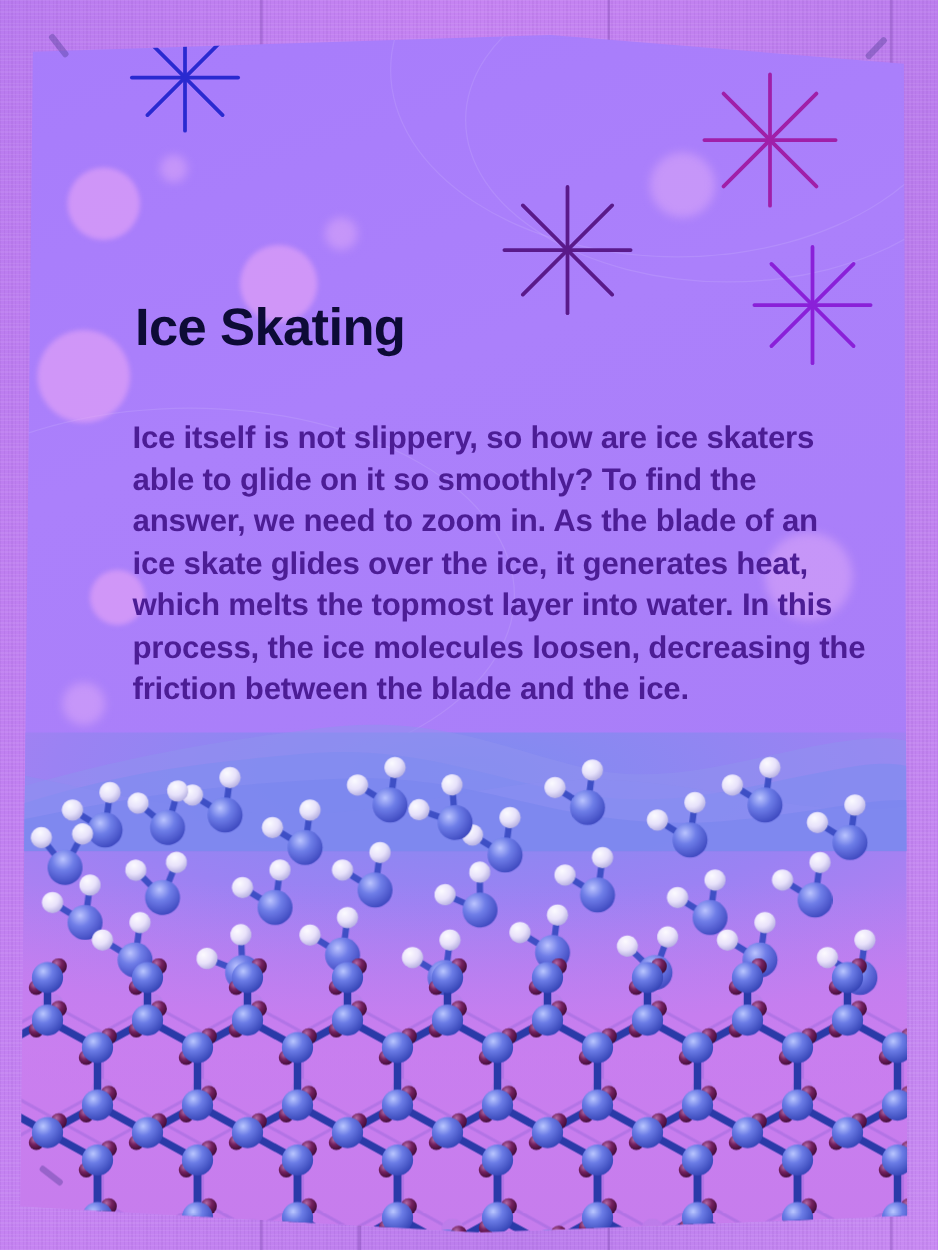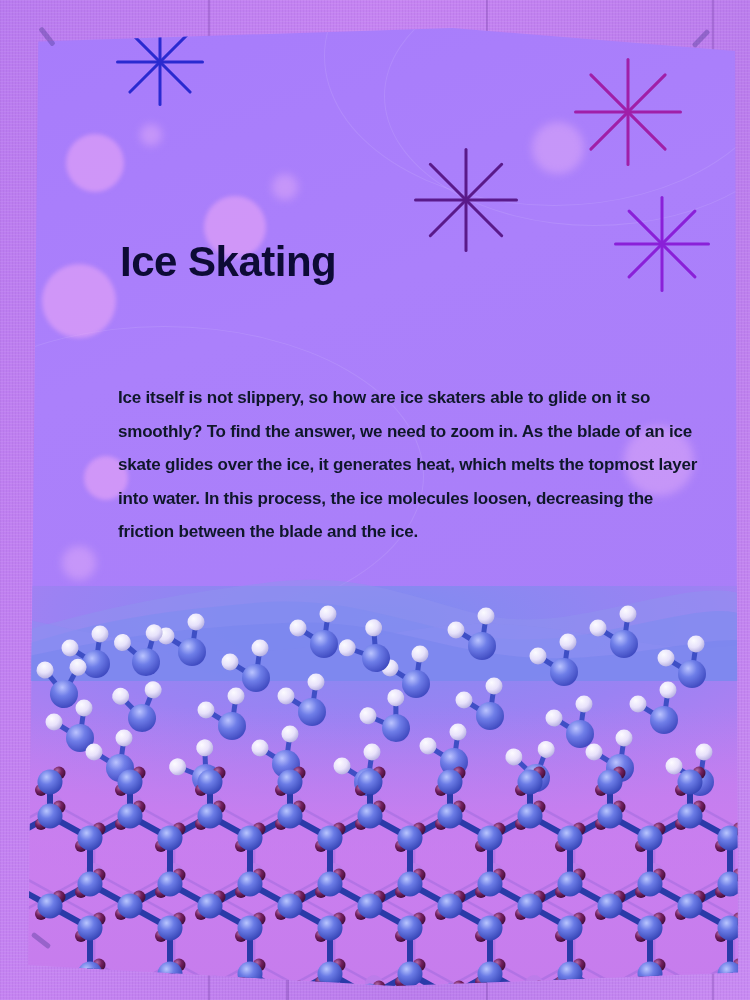--- a/index.html
+++ b/index.html
@@ -20,21 +20,21 @@
     background-image:
       repeating-linear-gradient(0deg, rgba(255,255,255,.08) 0 1px, transparent 1px 3px),
       repeating-linear-gradient(90deg, rgba(120,60,170,.10) 0 1px, transparent 1px 3px);
     opacity:.85;
   }
   #board .seam { position:absolute; top:0; bottom:0; width:2px; background:rgba(110,55,160,.30); }
 
   
   #poster {
     position:absolute;
-    left:24px; top:26px; width:714px; height:962px;
+    left:12px; top:26px; width:714px; height:962px;
     overflow:hidden;
     box-shadow:0 6px 22px rgba(70,30,120,.28);
     clip-path: polygon(2% 1.6%, 60% 0.2%, 99.6% 2.6%, 100% 98.4%, 52% 99.8%, 0.6% 97.6%);
   }
 
   
   .sky {
     position:absolute; left:0; right:0; top:0; height:600px;
     background:linear-gradient(160deg,#a77cfb 0%, #ab80fb 45%, #a97ef8 100%);
   }
@@ -74,22 +74,22 @@
   .star i:nth-child(4){ transform:translate(-50%,-50%) rotate(135deg); }
 
   
   #title {
     position:absolute; left:96px; top:212px;
     font-size:42px; font-weight:bold; letter-spacing:-.5px;
     color:#0d0b36;
   }
   #body-text {
     position:absolute; left:94px; top:308px; width:588px;
-    font-size:17px; line-height:33.5px; font-weight:bold;
-    color:#0f172a; letter-spacing:-.2px;margin-top:47px;
+    font-size:25px; line-height:33.5px; font-weight:bold;
+    color:#4c1d95; letter-spacing:-.2px;
   }
 
   
   .staple { position:absolute; width:22px; height:5px; background:rgba(80,60,150,.40); border-radius:2px; }
 </style>
 </head>
 <body>
 
 <div id="board">
   <div class="weave"></div>

